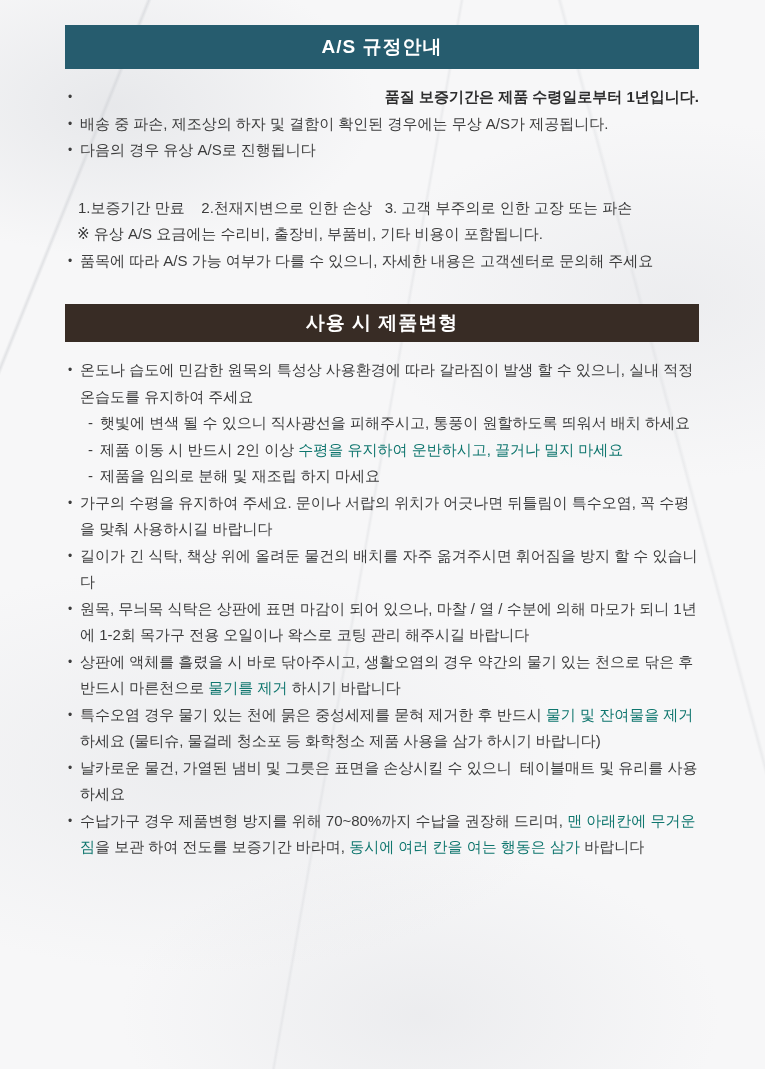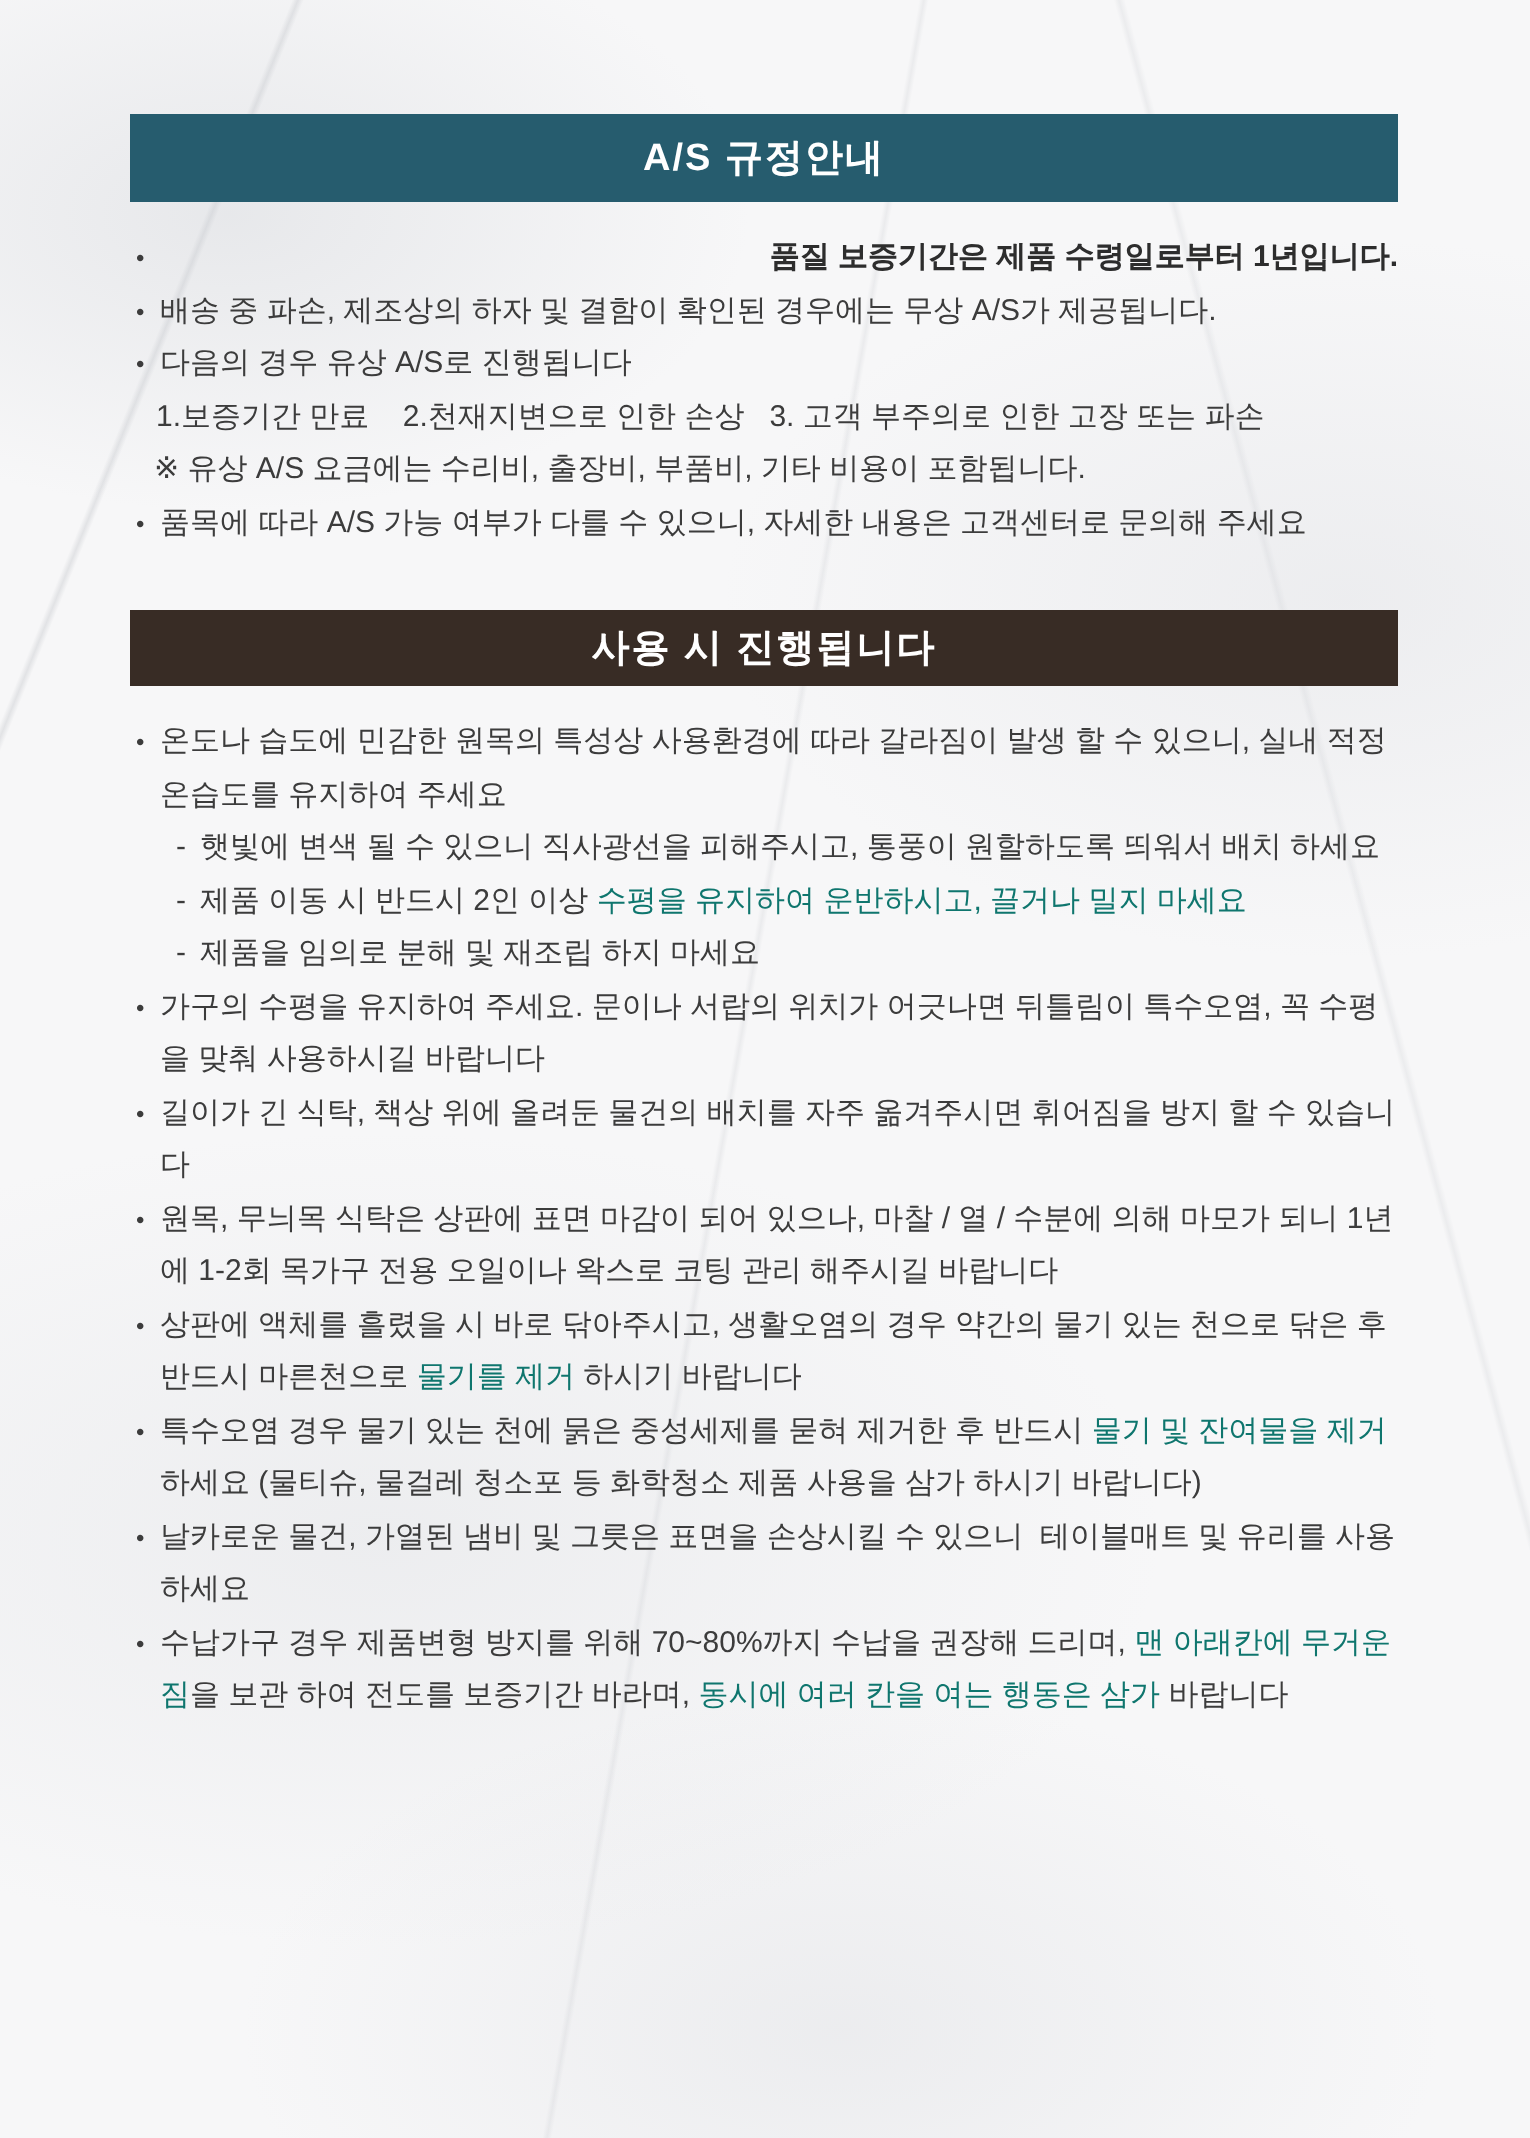--- a/index.html
+++ b/index.html
@@ -13,21 +13,21 @@
       radial-gradient(ellipse 650px 340px at 25% 72%, rgba(206,209,214,.26), transparent 60%),
       radial-gradient(ellipse 500px 280px at 55% 95%, rgba(210,212,217,.30), transparent 60%),
       linear-gradient(112deg, transparent 12.2%, rgba(150,155,163,.22) 12.45%, transparent 12.7%),
       linear-gradient(100deg, transparent 48.2%, rgba(170,174,181,.16) 48.45%, transparent 48.7%),
       linear-gradient(75deg,  transparent 80.2%, rgba(165,170,177,.14) 80.45%, transparent 80.75%);
     overflow:hidden;
   }
   .page{
     box-sizing:border-box;
     width:765px;height:828px;
-    padding:57px 66px 0 65px;
+    padding:25px 66px 0 65px;
   }
   .bar{
     width:100%;
     color:#ffffff;
     text-align:center;
     font-size:19px;
     font-weight:700;
     letter-spacing:1px;
   }
   .bar h1{margin:0;font-size:19px;font-weight:700;}
@@ -44,21 +44,21 @@
   }
   .marker{
     flex:none;
     width:15px;
     text-align:left;
     padding-left:3px;
     box-sizing:border-box;
   }
   .row.bullet .marker{font-size:12px;line-height:26.5px;}
   .row.dash{margin-left:20px;}
-  .row.plain{margin-left:13px;}
+  .row.plain{margin-left:13px;margin-top:31px;}
   .row.note{margin-left:12px;}
   .txt{flex:1;white-space:pre-wrap;}
   .txt.bold{font-weight:700;color:#2d2d2d;text-align:right;}
   .red{color:#0f766e;}
 </style>
 </head>
 <body>
 
 <div class="page">
 
@@ -87,21 +87,21 @@
         </div>
         <div class="row bullet">
           <span class="marker">•</span>
           <span class="txt"><span>품목에 따라 A/S 가능 여부가 다를 수 있으니, 자세한 내용은 고객센터로 문의해 주세요</span></span>
         </div>
       </div>
   </section>
 
   <section class="sec2">
     <header class="bar brown" style="background-color: rgb(56, 44, 37);">
-      <h1>사용 시 진행됩니다</h1>
+      <h1>사용 시 제품변형</h1>
     </header>
     <div class="list">
         <div class="row bullet">
           <span class="marker">•</span>
           <span class="txt"><span>온도나 습도에 민감한 원목의 특성상 사용환경에 따라 갈라짐이 발생 할 수 있으니, 실내 적정 온습도를 유지하여 주세요</span></span>
         </div>
         <div class="row dash">
           <span class="marker">-</span>
           <span class="txt"><span>햇빛에 변색 될 수 있으니 직사광선을 피해주시고, 통풍이 원할하도록 띄워서 배치 하세요</span></span>
         </div>

